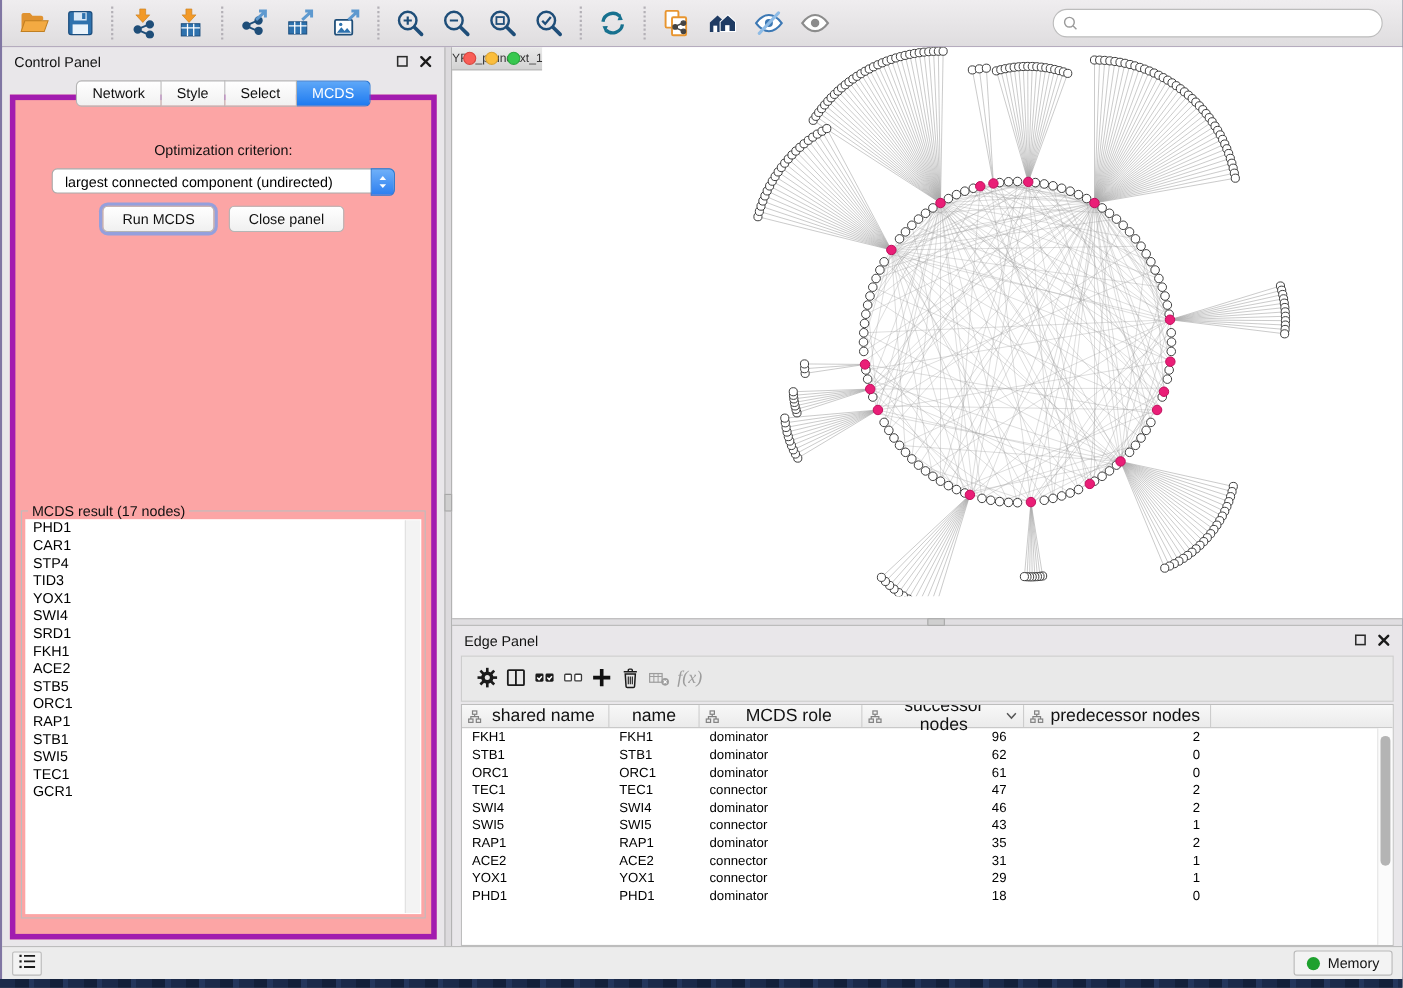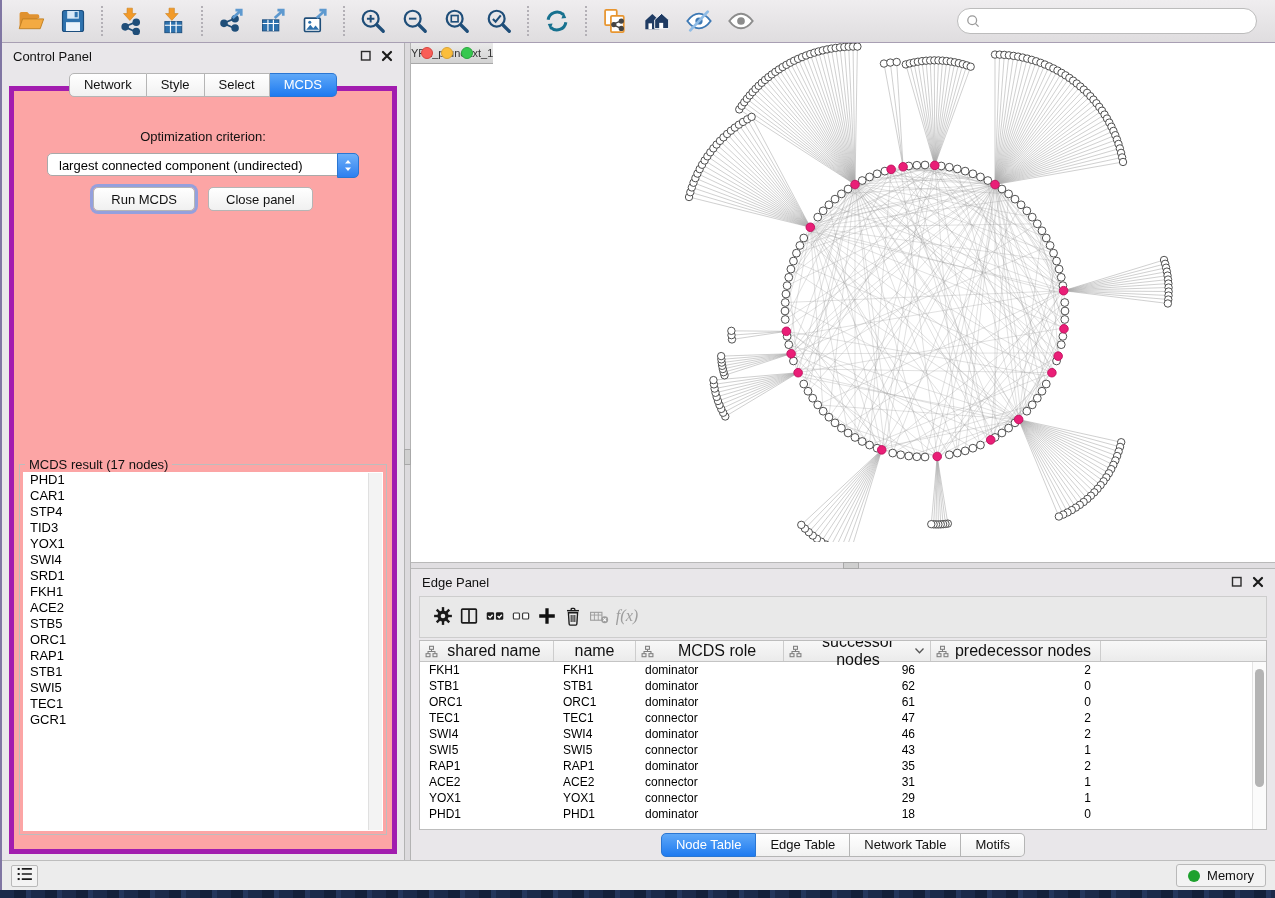--- a/index.html
+++ b/index.html
@@ -1282,26 +1282,20 @@
                 <div class="t-cell" style="width: 82px;">PHD1</div>
                 <div class="t-cell" style="width: 148px;">dominator</div>
                 <div class="t-cell num" style="width: 147px; padding-right: 16px;">18</div>
                 <div class="t-cell num" style="width: 170px; padding-right: 10px;">0</div>
               </div>
             </div>
           <div class="t-scroll">
               <div class="thumb"></div>
             </div>
         </div>
-        <div class="tp-tabs" id="tp-tabs">
-            <div class="seg-tab sel">Node Table</div>
-            <div class="seg-tab">Edge Table</div>
-            <div class="seg-tab">Network Table</div>
-            <div class="seg-tab">Motifs</div>
-          </div>
       </div>
     </div>
   </div>
 
   <div class="status-bar">
     <button class="sq-btn">
       <span><svg width="22" height="22" viewBox="0 0 24 24">
             <g stroke="#1b1b1b" stroke-width="1.9" fill="none">
               <path d="M8.5 6.5h11M8.5 12h11M8.5 17.5h11"></path>
             </g>

